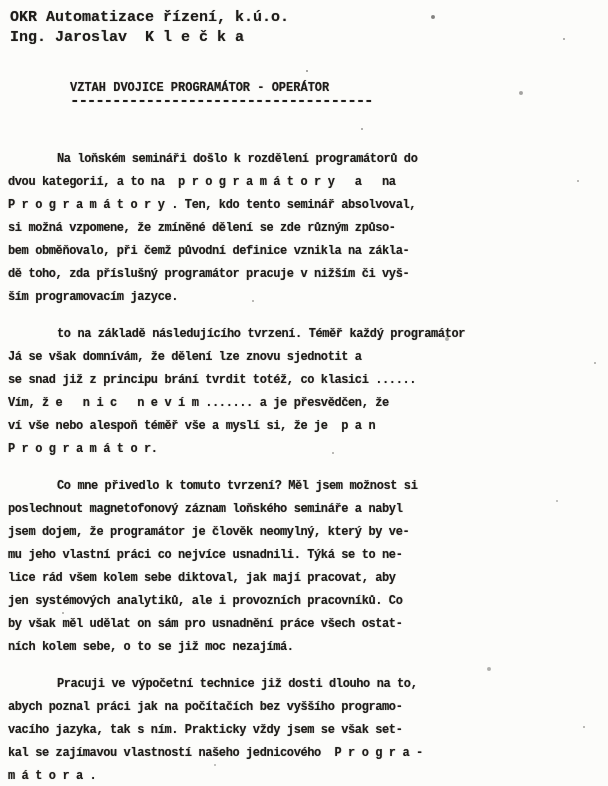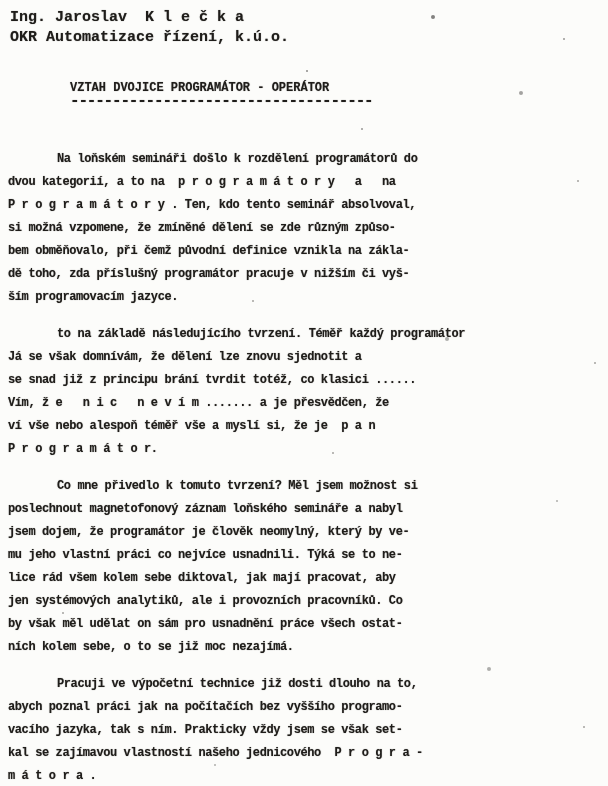--- a/index.html
+++ b/index.html
@@ -87,22 +87,22 @@
       214px 764px 0 0px rgba(30,28,25,0.35);
   }
 </style>
 </head>
 <body>
 
 <div class="page">
   <div class="speckles"></div>
 
   <div class="header">
+    <div class="hline">OKR Automatizace řízení, k.ú.o.</div>
     <div class="hline">Ing. Jaroslav  K l e č k a</div>
-    <div class="hline">OKR Automatizace řízení, k.ú.o.</div>
   </div>
 
   <div class="title-block">
     <div class="title-text">VZTAH DVOJICE PROGRAMÁTOR - OPERÁTOR</div>
     <div class="title-underline">------------------------------------</div>
   </div>
 
   <div class="doc-body">
 
     <div class="para">

